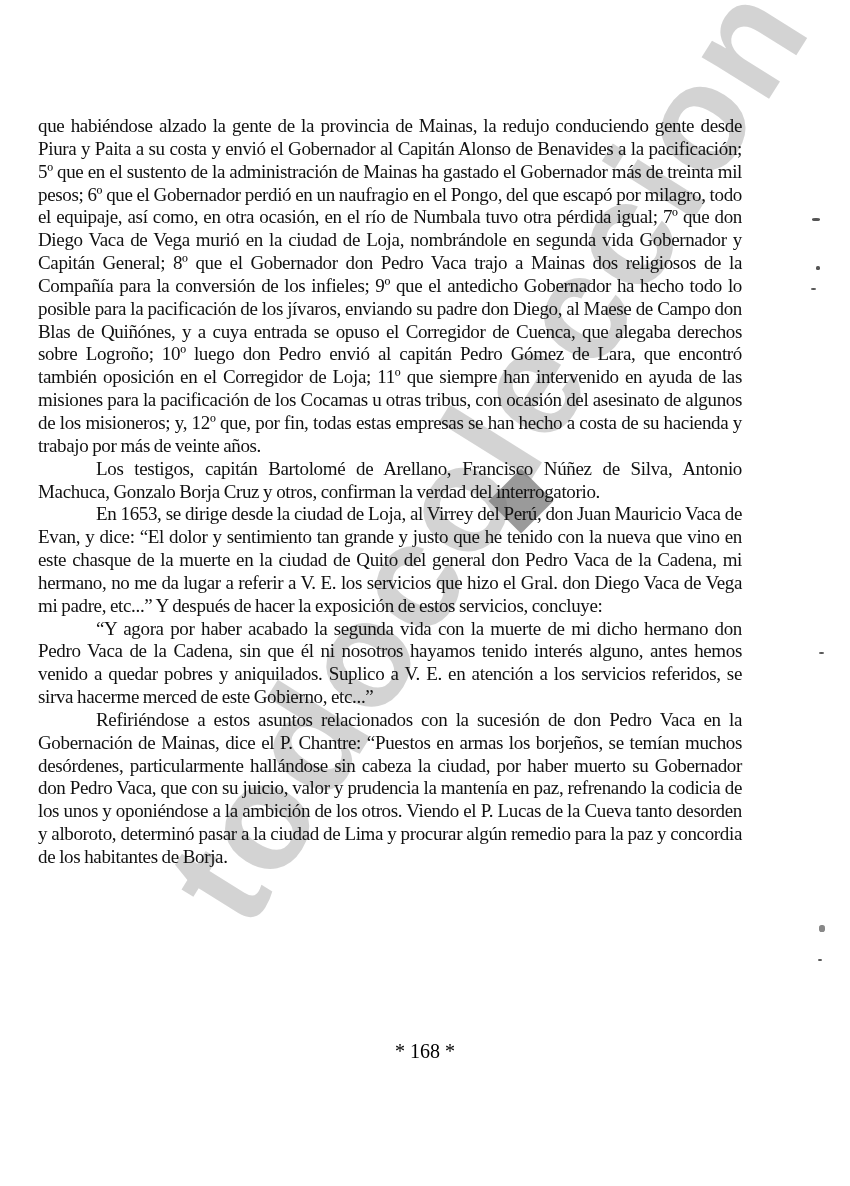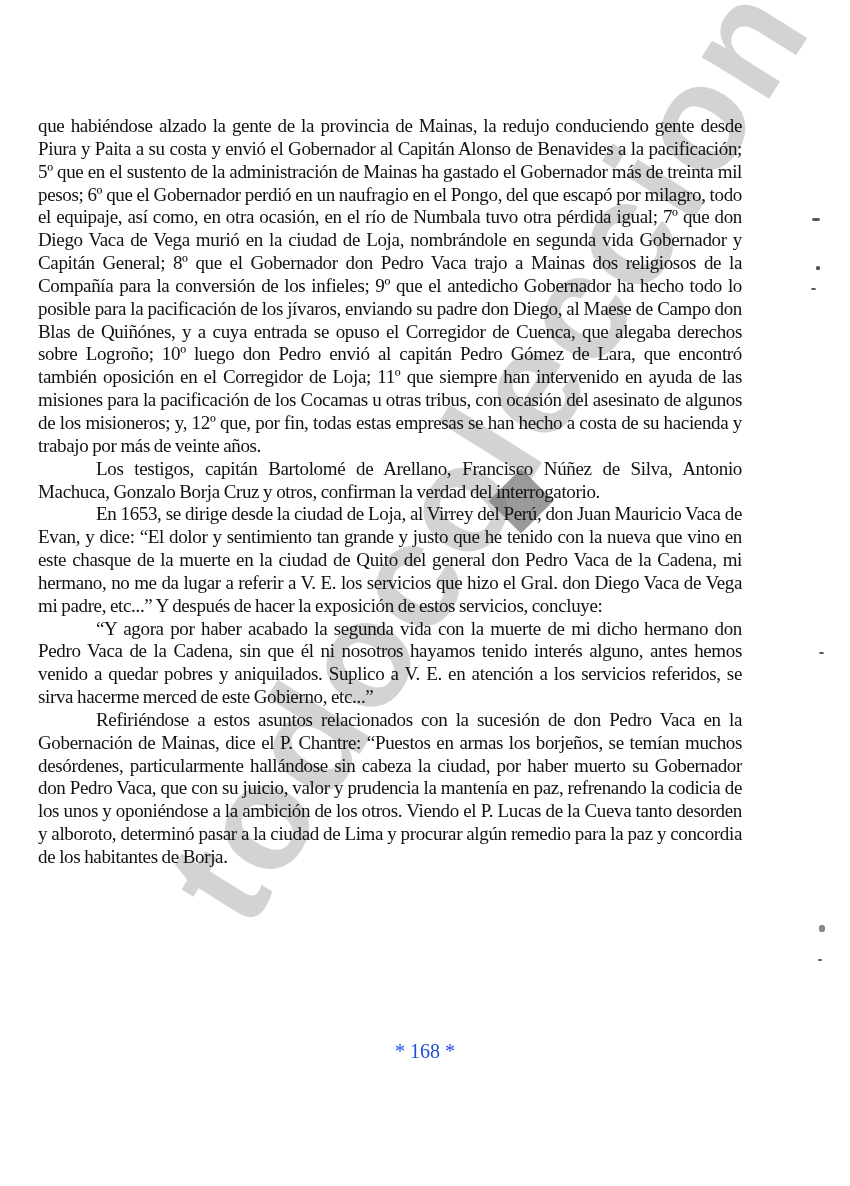--- a/index.html
+++ b/index.html
@@ -10,21 +10,21 @@
   .page { position: absolute; left: 0; top: 0; width: 850px; height: 1186px; }
   .text-block {
     position: absolute; left: 38px; top: 115px; width: 704px;
     font-size: 19px; line-height: 22.85px; text-align: justify;
     letter-spacing: -0.35px; word-spacing: -0.5px;
   }
   .text-block p { margin: 0; }
   .indent { text-indent: 58px; }
   .page-number {
     position: absolute; left: 0; width: 850px; top: 1040px; text-align: center;
-    font-size: 20px; font-family: "Liberation Serif", serif; color: #1d4ed8;
+    font-size: 20px; font-family: "Liberation Serif", serif; color: #000000;
   }
   .watermark {
     position: absolute; left: 60px; top: 300px; width: 760px; height: 160px;
     transform: rotate(-58deg); transform-origin: center;
     font-family: "Liberation Sans", "DejaVu Sans", sans-serif; font-weight: bold;
     font-size: 150px; color: rgba(150,150,150,0.42); letter-spacing: 4px; white-space: nowrap;
     pointer-events: none; top: 500px; left: 20px;
   }
   .watermark-dot {
     position: absolute; left: 498px; top: 478px; width: 46px; height: 46px;

